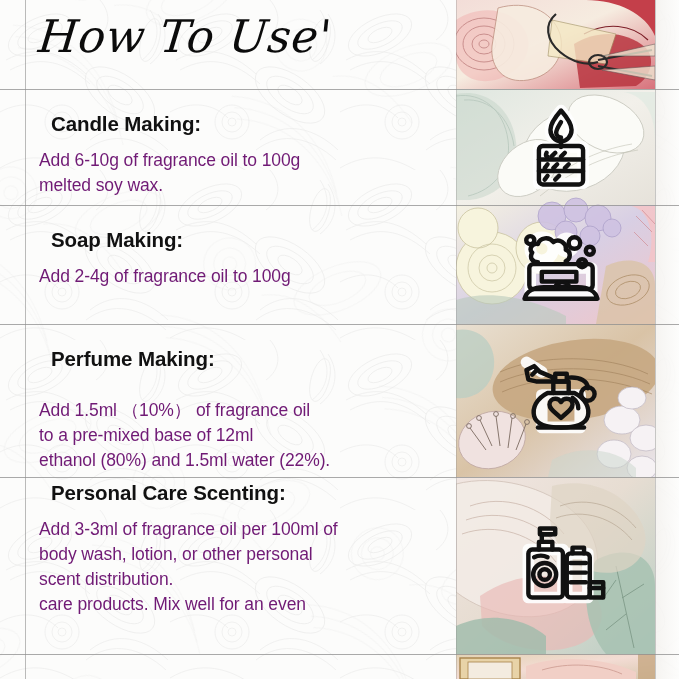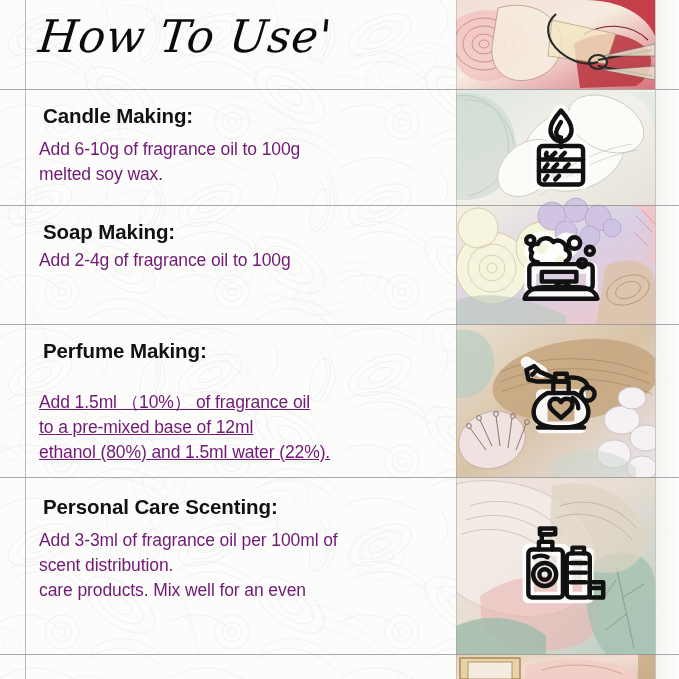--- a/index.html
+++ b/index.html
@@ -69,21 +69,21 @@
   .section{
     position:absolute;left:25px;width:431px;
     padding:0 0 0 14px;
     box-sizing:border-box;
   }
   .sec-head{
     font-size:20.5px;
     font-weight:bold;
     color:#111111;
     letter-spacing:-0.1px;
-    margin:4px;
+    margin:12px;
     white-space:nowrap;
   }
   .sec-body{
     font-size:17.5px;
     font-weight:400;
     color:#701a75;
     line-height:1.42;
     margin:0;
     letter-spacing:-0.1px;
   }
@@ -392,21 +392,21 @@
         <path d="M30 54 H66 V64 H30 Z"></path>
 
         <path d="M12 82 C14 74 22 70 32 70 H68 C78 70 86 74 88 82 Z"></path>
         <path d="M44 70 C46 64 54 63 58 68"></path>
       </g>
     </svg>
   </div>
 
   <div class="section" style="top:335px;">
     <div class="sec-head">Perfume Making:</div>
-    <div class="sec-body" style="margin-top:27px;text-decoration:underline;">
+    <div class="sec-body" style="margin-top:27px;">
       <span class="ln">Add 1.5ml （10%） of fragrance oil</span>
       <span class="ln">to a pre-mixed base of 12ml</span>
       <span class="ln">ethanol (80%) and 1.5ml water (22%).</span>
     </div>
   </div>
   <div class="icon-wrap" style="top:345px;">
     <svg viewBox="0 0 100 100">
       <g fill="none" stroke="#ffffff" stroke-width="12" stroke-linecap="round" stroke-linejoin="round" opacity="0.92">
         <path d="M30 52 H70 V86 H30 Z"></path>
         <path d="M14 18 L30 28"></path>
@@ -426,24 +426,25 @@
 
         <path d="M50 76 C44 70 38 67 38 62 C38 58.4 40.8 56 44 56 C46.6 56 48.8 57.4 50 59.4 C51.2 57.4 53.4 56 56 56 C59.2 56 62 58.4 62 62 C62 67 56 70 50 76 Z"></path>
 
         <path d="M26 86 H74"></path>
 
         <path d="M62 55 C66 58 68 62 68 66"></path>
       </g>
     </svg>
   </div>
 
-  <div class="section" style="top:491px;">
+  <div class="section" style="top:469px;">
     <div class="sec-head">Personal Care Scenting:</div>
     <div class="sec-body" style="margin-top:9px;">
       <span class="ln">Add 3-3ml of fragrance oil per 100ml of</span>
+      <span class="ln">body wash, lotion, or other personal</span>
       <span class="ln">scent distribution.</span>
       <span class="ln">care products. Mix well for an even</span>
     </div>
   </div>
   <div class="icon-wrap" style="top:515px;">
     <svg viewBox="0 0 100 100">
       <g fill="none" stroke="#ffffff" stroke-width="12" stroke-linecap="round" stroke-linejoin="round" opacity="0.92">
         <path d="M16 36 H52 V86 H16 Z"></path>
         <path d="M56 40 H78 V86 H56 Z"></path>
       </g>

